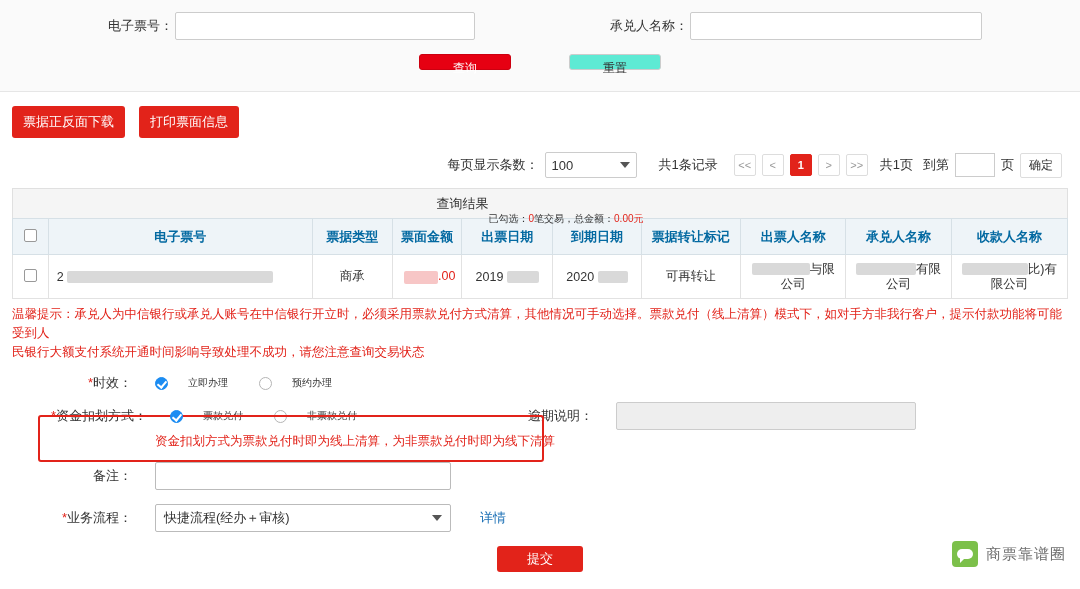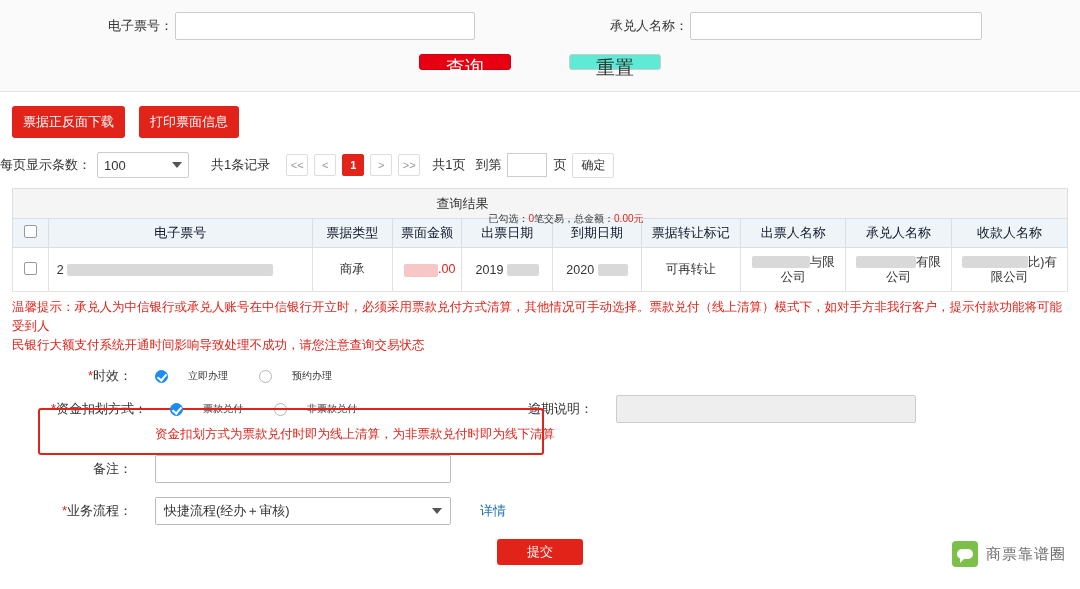--- a/index.html
+++ b/index.html
@@ -23,37 +23,37 @@
   }
   .form-row { display:flex; align-items:center; padding: 4px 0; }
   .fld { display:flex; align-items:center; }
   .lbl { font-size: 13px; color:#333; text-align:right; }
   .txtbox {
     border:1px solid #ccc; background:#fff; height:28px;
     border-radius:2px;
   }
   .btn-row { display:flex; justify-content:center; gap:58px; margin-top:10px; }
   .btn {
-    font-size:19px; height:16px; line-height:24px; text-align:center;
+    font-size:12px; height:16px; line-height:24px; text-align:center;
     border-radius:3px; cursor:pointer; min-width:92px;
   }
   .btn-primary { background:#e60012; color:#fff; border:1px solid #cc0010; }
   .btn-plain { background:#5eead4; color:#333; border:1px solid #ccc;text-align:center; }
 
   
   .action-bar { padding: 14px 0 0 12px; display:flex; gap:14px; }
   .btn-red {
     background:#e2231a; color:#fff; border:none; border-radius:3px;
     font-size:13px; padding:7px 11px; cursor:pointer;
   }
 
   
   .pager {
-    display:flex; align-items:center; justify-content:flex-start;
-    gap:6px; padding: 14px 18px 10px 0; font-size:13px; color:#333;
+    display:flex; align-items:center; justify-content:flex-end;
+    gap:6px; padding: 14px 18px 10px 6px; font-size:13px; color:#333;
   }
   .pg-select {
     border:1px solid #ccc; background:#fff; height:26px; width:92px;
     display:flex; align-items:center; justify-content:space-between;
     padding:0 6px; border-radius:2px; font-size:13px;
   }
   .caret { width:0;height:0;border-left:5px solid transparent;border-right:5px solid transparent;border-top:6px solid #555; }
   .pg-btn {
     border:1px solid #ddd; background:#fff; color:#999; min-width:22px; height:22px;
     line-height:20px; text-align:center; font-size:11px; border-radius:2px;
@@ -68,22 +68,22 @@
     height:30px; display:flex; align-items:center; justify-content:center;
     padding:0 10px; margin: 0 12px;
     font-size:13px;
   }
   .sel-info { font-size:10px; color:#333;margin-top:30px; }
   .sel-num { color:#e2231a; }
 
   
   table.grid { border-collapse: collapse; width: calc(100% - 24px); margin: 0 12px; table-layout: fixed; }
   table.grid th {
-    background:#eef4f8; border:1px solid #d6e0e6; font-size:13px; font-weight:normal;
-    color:#0f172a; height:29px; padding:2px 4px;
+    background:#eef4f8; border:1px solid #d6e0e6; font-size:13px; font-weight:bold;
+    color:#0369a1; height:36px; padding:2px 4px;
   }
   table.grid td {
     border:1px solid #e2e2e2; font-size:12.5px; color:#333; height:44px;
     text-align:center; padding:2px 4px; vertical-align:middle;
   }
   .cbox { width:13px;height:13px;border:1px solid #999;background:#fff;display:inline-block;border-radius:2px; }
   .redact { display:inline-block; background:#d9d9d9; height:12px; border-radius:2px; vertical-align:middle; }
   .redact-pink { display:inline-block; background:#f7c6c6; height:13px; border-radius:2px; vertical-align:middle; }
 
   

